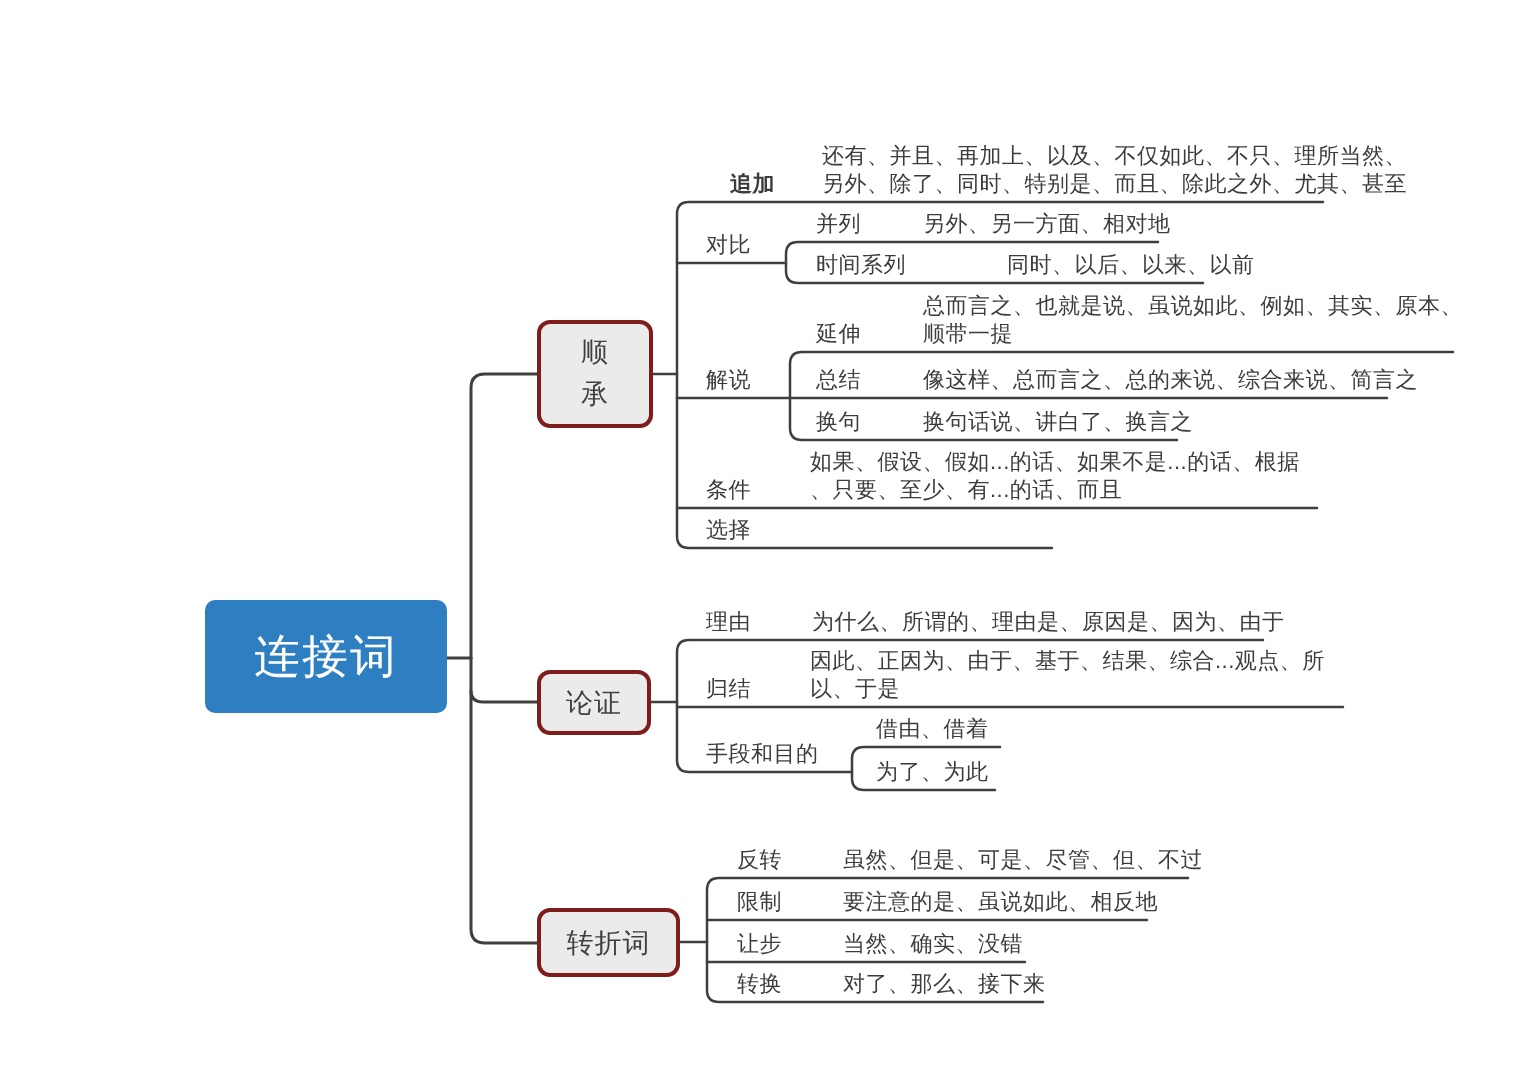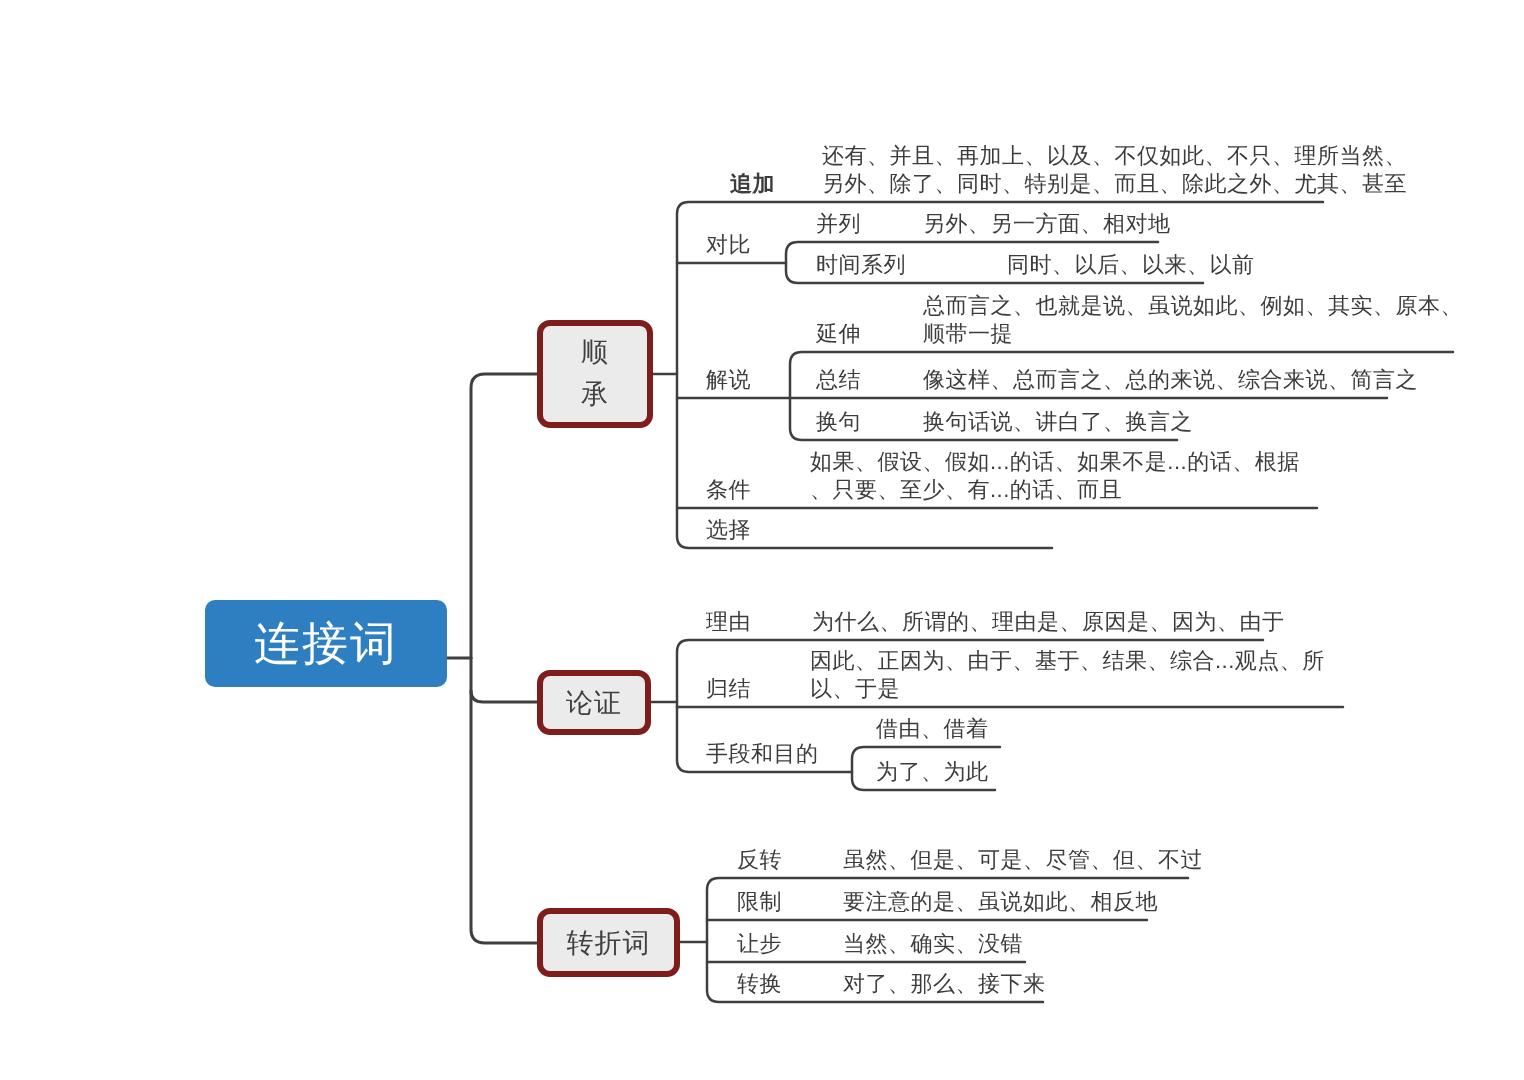--- a/index.html
+++ b/index.html
@@ -22,21 +22,21 @@
     color:#3c3c3c;
     white-space:nowrap;
     letter-spacing:0.5px;
   }
   .wrap{white-space:normal;word-break:break-all;line-break:anywhere;}
 
   .node-box{
     position:absolute;
     display:flex;align-items:center;justify-content:center;
     background:#ebebeb;
-    border:6px solid #7f1d1d;
+    border:4px solid #7f1d1d;
     border-radius:13px;
     color:#3f3f3f;
     font-size:27px;
     letter-spacing:1px;
     box-sizing:border-box;
     text-align:center;
   }
   .node-box .vstack{width:1.15em;line-height:1.55;word-break:break-all;}
 
   #root-node{
@@ -74,21 +74,21 @@
     <path class="w25" d="M1263 640 H689 Q677 640 677 652 V760 Q677 772 689 772 H852"></path>
     <path class="w25" d="M677 707 H1343"></path>
     <path class="w25" d="M1000 747 H864 Q852 747 852 759 V778 Q852 790 864 790 H995"></path>
 
     <path class="w25" d="M680 942 H707"></path>
     <path class="w25" d="M1188 878 H719 Q707 878 707 890 V990 Q707 1002 719 1002 H1043"></path>
     <path class="w25" d="M707 920 H1147"></path>
     <path class="w25" d="M707 962 H1025"></path>
   </svg>
 
-  <div id="root-node" style="left:205px;top:600px;width:242px;height:87px;">
+  <div id="root-node" style="left:205px;top:600px;width:242px;height:113px;">
     <span>连接词</span>
   </div>
 
   <div class="node-box" style="left:537px;top:320px;width:116px;height:108px;">
     <span class="vstack">顺承</span>
   </div>
   <div class="node-box" style="left:537px;top:670px;width:114px;height:65px;">
     <span>论证</span>
   </div>
   <div class="node-box" style="left:537px;top:908px;width:143px;height:69px;">

